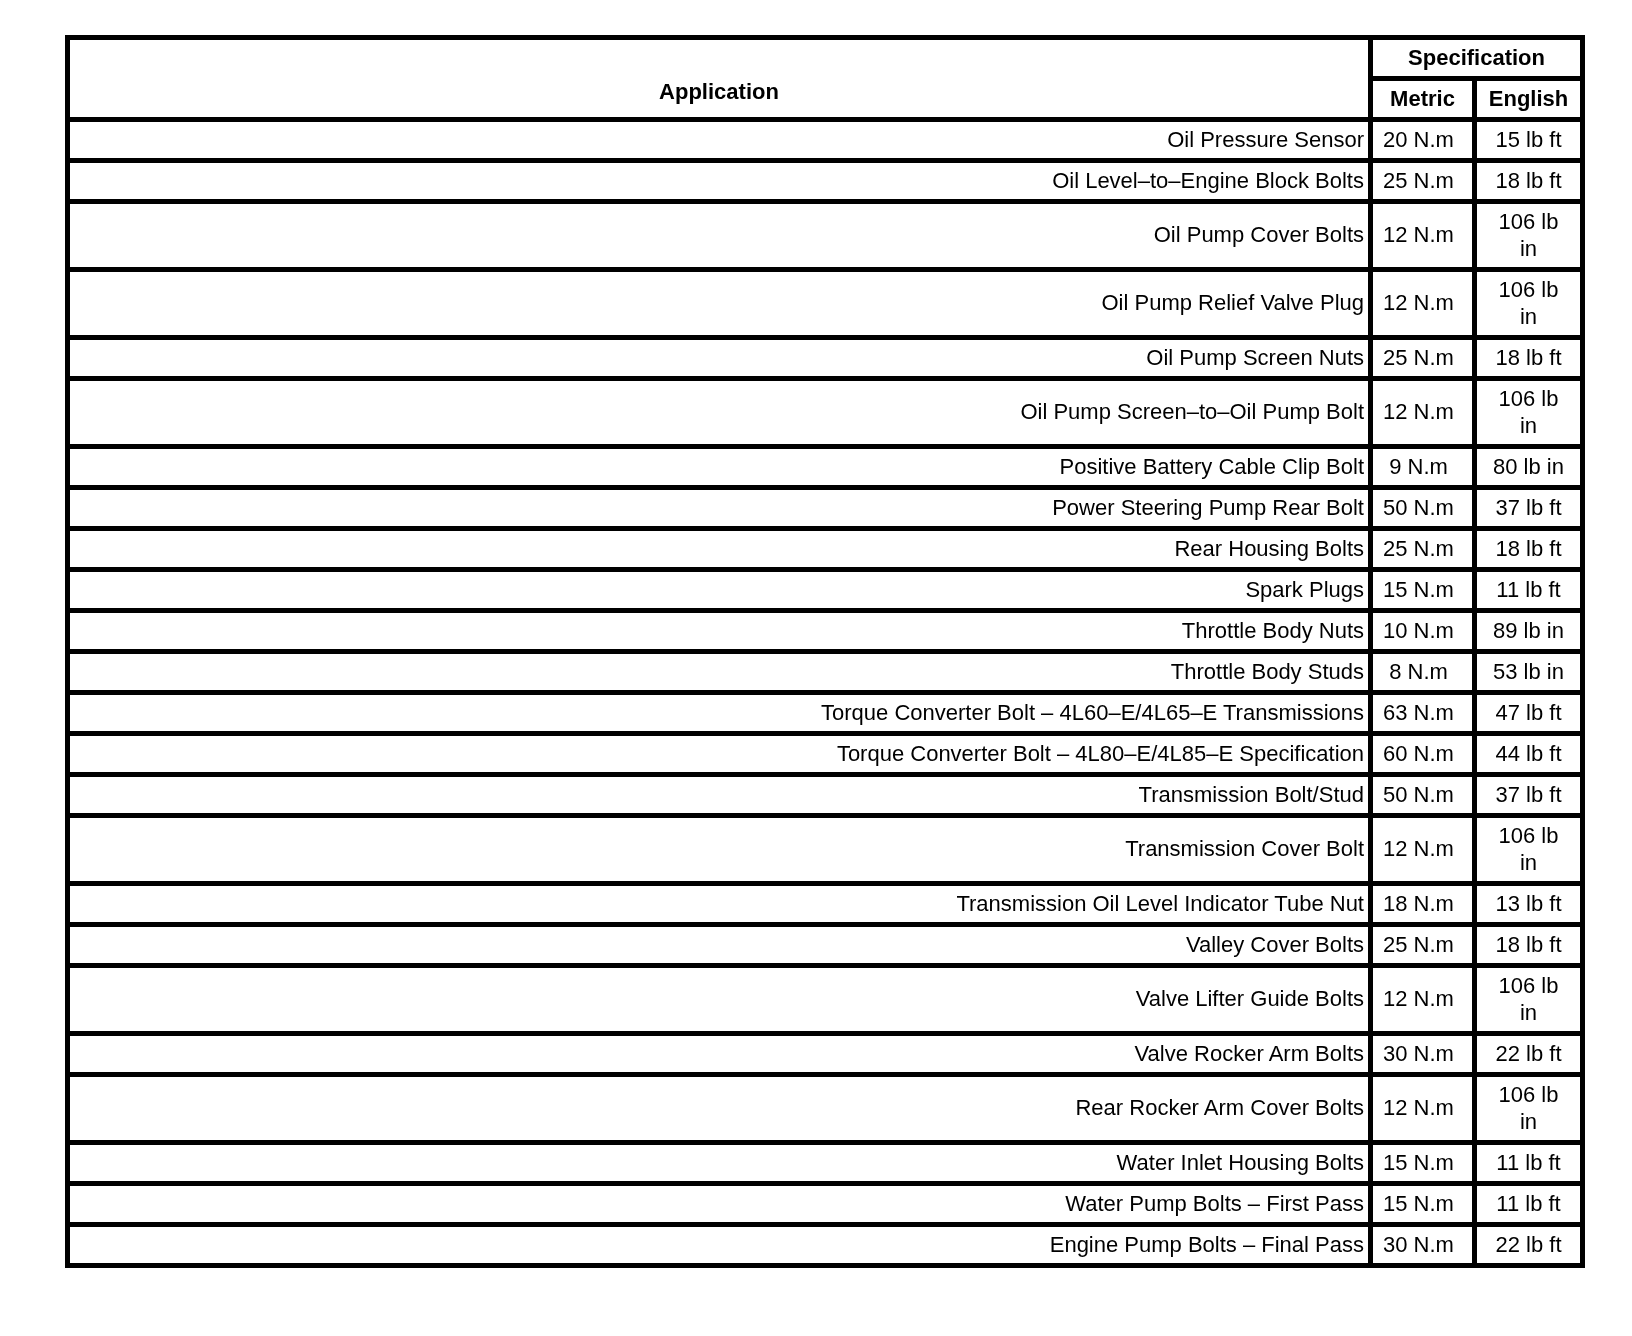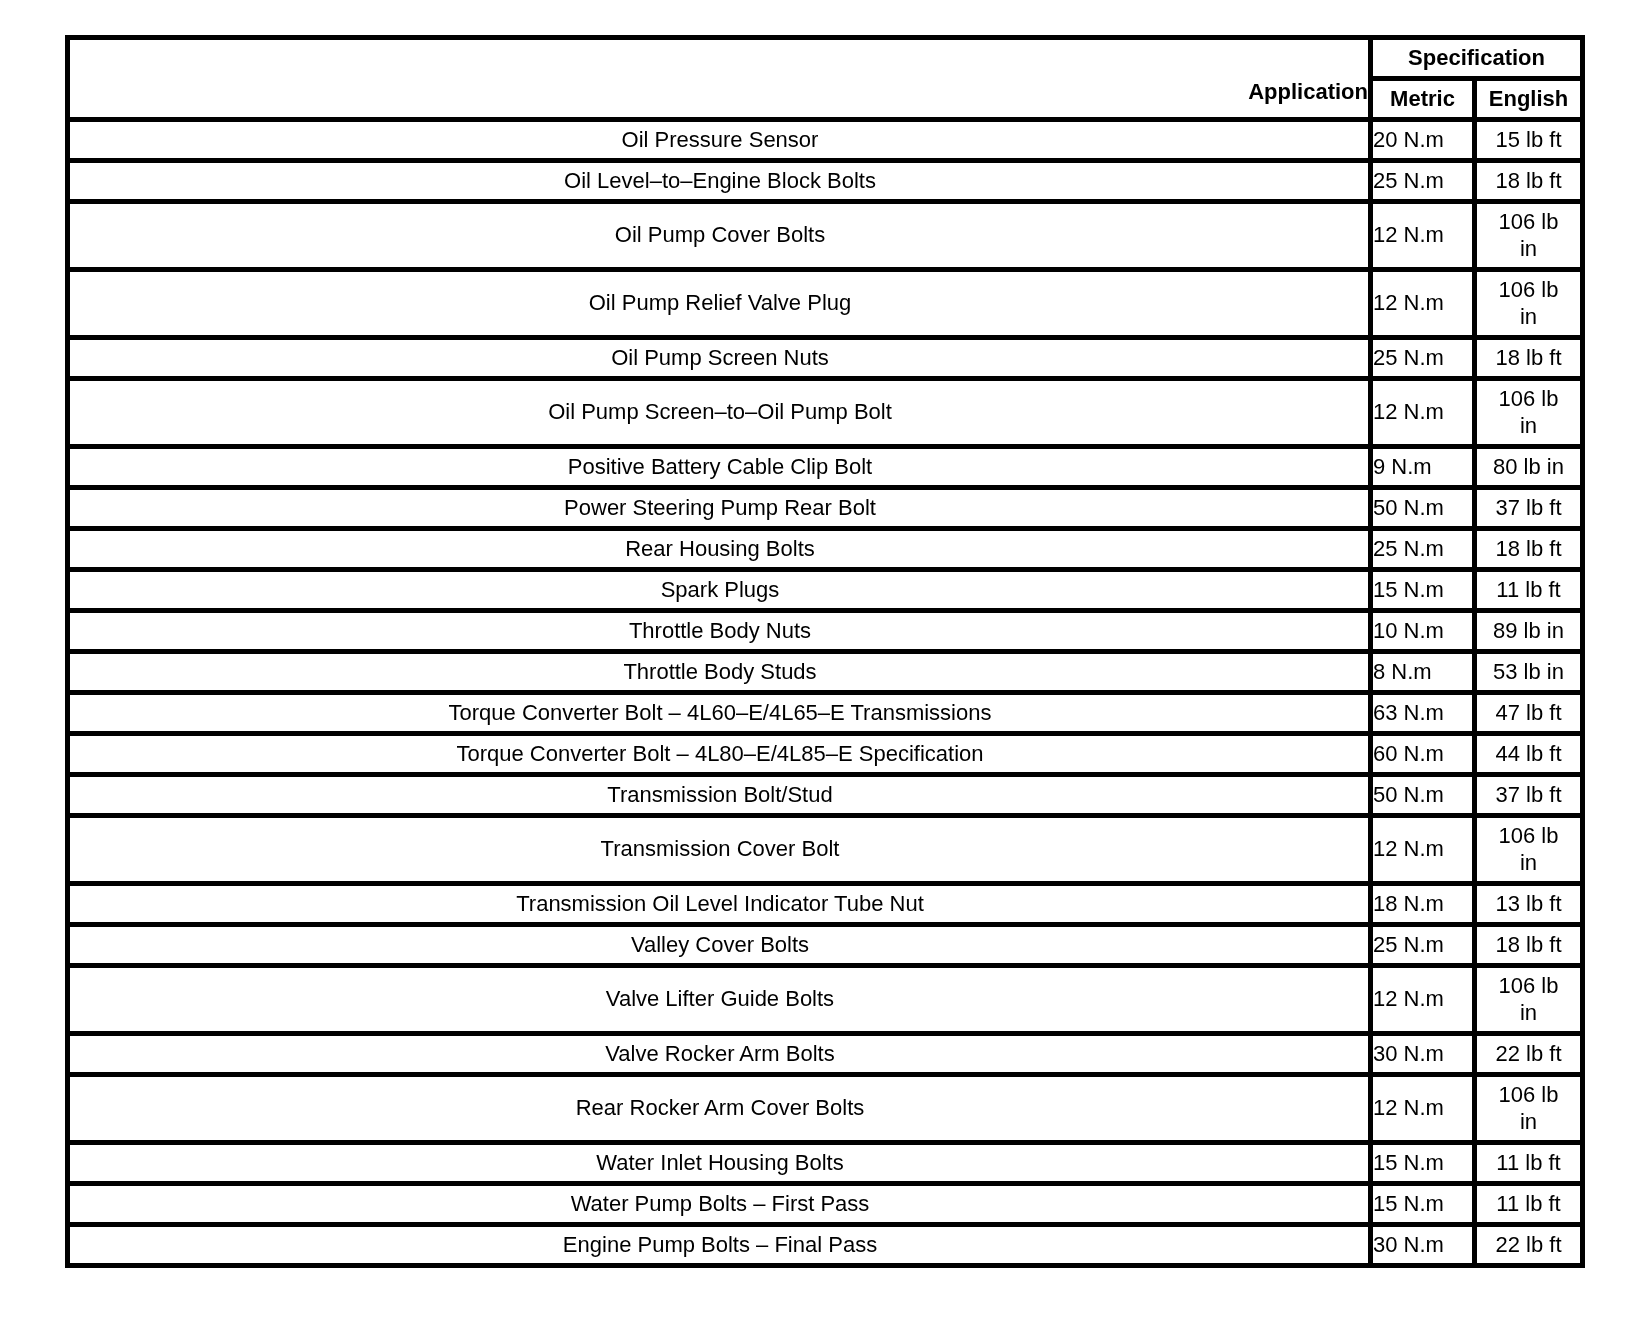--- a/index.html
+++ b/index.html
@@ -32,44 +32,44 @@
     padding: 0;
     overflow: hidden;
   }
   .spec-table th { font-weight: bold; }
 
   col.col-app { width: 1303px; }
   col.col-met { width: 104px; }
   col.col-eng { width: 108px; }
 
   th.app-h {
-    text-align: right;
+    text-align: center;
     vertical-align: bottom;
     padding-bottom: 12px;
   }
   th.spec-h {
     text-align: center;
     vertical-align: middle;
     height: 41px;
   }
   th.unit-h {
     text-align: center;
     vertical-align: middle;
     height: 41px;
   }
   tbody tr { height: 41px; }
   tbody tr.tall { height: 68px; }
   td.app {
-    text-align: center;
+    text-align: right;
     vertical-align: middle;
     padding-left: 6px;
     padding-right: 4px;
   }
   td.met {
-    text-align: left;
+    text-align: center;
     vertical-align: middle;
     padding-right: 8px;
     white-space: nowrap;
   }
   td.eng {
     text-align: center;
     vertical-align: middle;
     white-space: pre-line;
   }
 </style>

